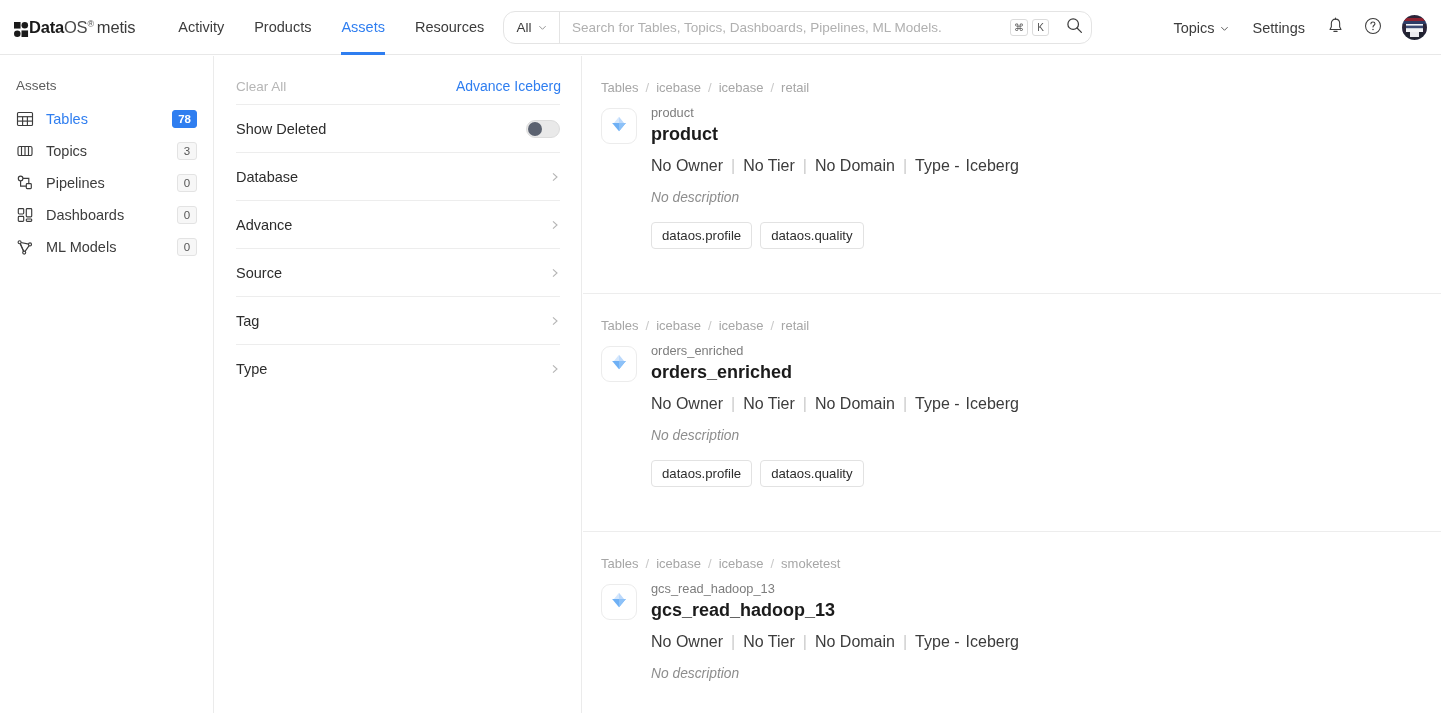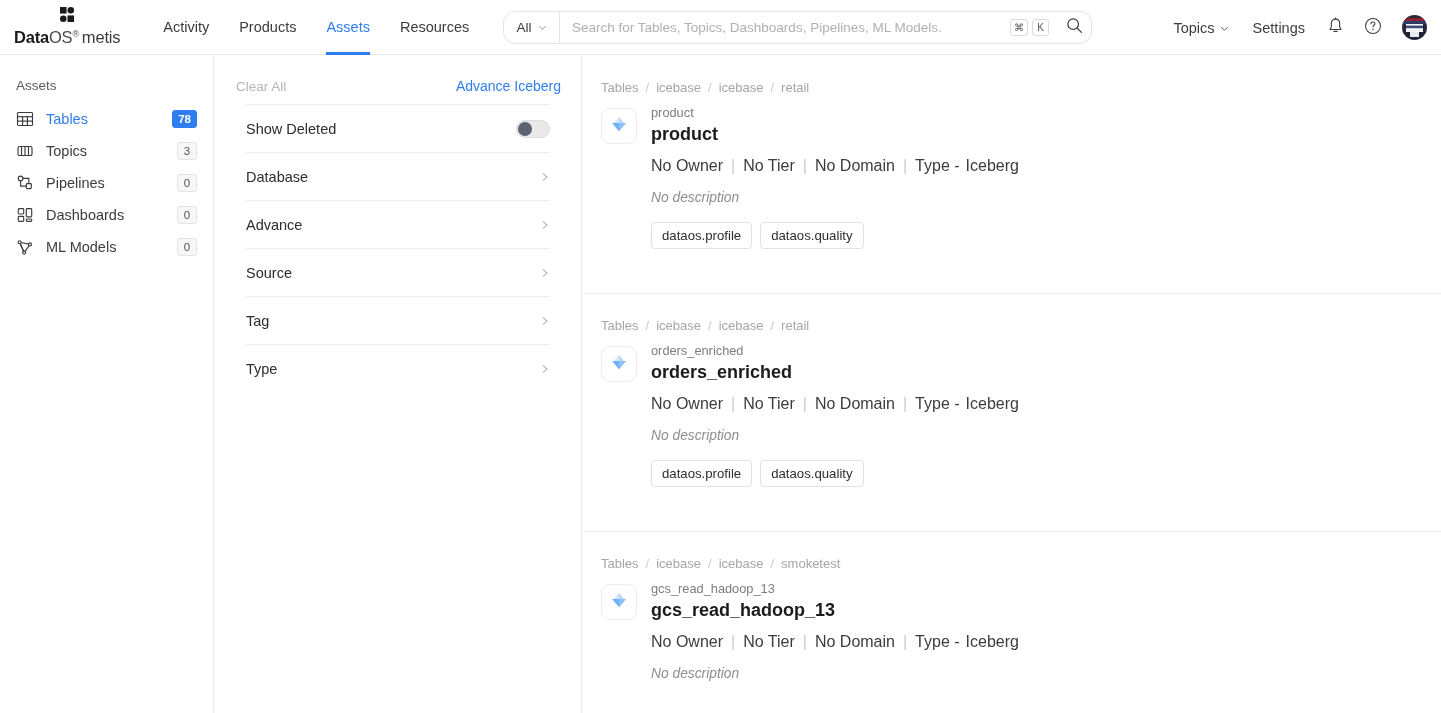--- a/index.html
+++ b/index.html
@@ -13,22 +13,22 @@
 
   
   .header {
     position: absolute; top: 0; left: 0;
     width: 1441px; height: 55px;
     background: #fff;
     border-bottom: 1px solid #e8e8e8;
     display: flex; align-items: center;
   }
   .logo-wrap {
-    display: flex; align-items: center;
-    margin-left: 14px; gap: 6px; flex-direction: column;
+    display: flex; align-items: flex-end;
+    margin-left: 14px; 
   }
   .logo-mark { width: 15px; height: 15px; display: block; }
   .logo-text { font-size: 16.5px; letter-spacing: -0.2px; white-space: nowrap; }
   .logo-text .b { font-weight: 700; color: #1a1a1a; }
   .logo-text .l { font-weight: 400; color: #4a4a4a; }
   .logo-text .reg { font-size: 9px; vertical-align: super; font-weight: 400; color: #4a4a4a;}
   .logo-text .m { font-weight: 400; color: #3c3c3c; margin-left: 3px;}
 
   .nav { display: flex; align-items: flex-start; gap: 4px; margin-left: 30px; height: 55px; }
   .nav-item {
@@ -119,21 +119,21 @@
     width: 367px; height: 657px;
     border-right: 1px solid #ebebeb; background: #fff;
   }
   .filter-head {
     display: flex; align-items: center; justify-content: space-between;
     padding: 22px 20px 10px 21px;
   }
   .clear-all { font-size: 13.5px; color: #b6b6b6; cursor: pointer; }
   .advance-filter { font-size: 14px; color: #2f7ef0; cursor: pointer; }
   .filter-row {
-    height: 48px; margin: 0 31px;
+    height: 48px; margin: 0 21px;
     border-top: 1px solid #ededed;
     display: flex; align-items: center; justify-content: space-between;
     font-size: 14.5px; color: #2d2d2d; cursor: pointer;
   }
   .chev { width: 10px; height: 10px; }
   .toggle {
     width: 34px; height: 18px; border-radius: 9px;
     background: #e9e9e9; border: 1px solid #dcdcdc;
     position: relative; cursor: pointer; flex: 0 0 34px;
   }

